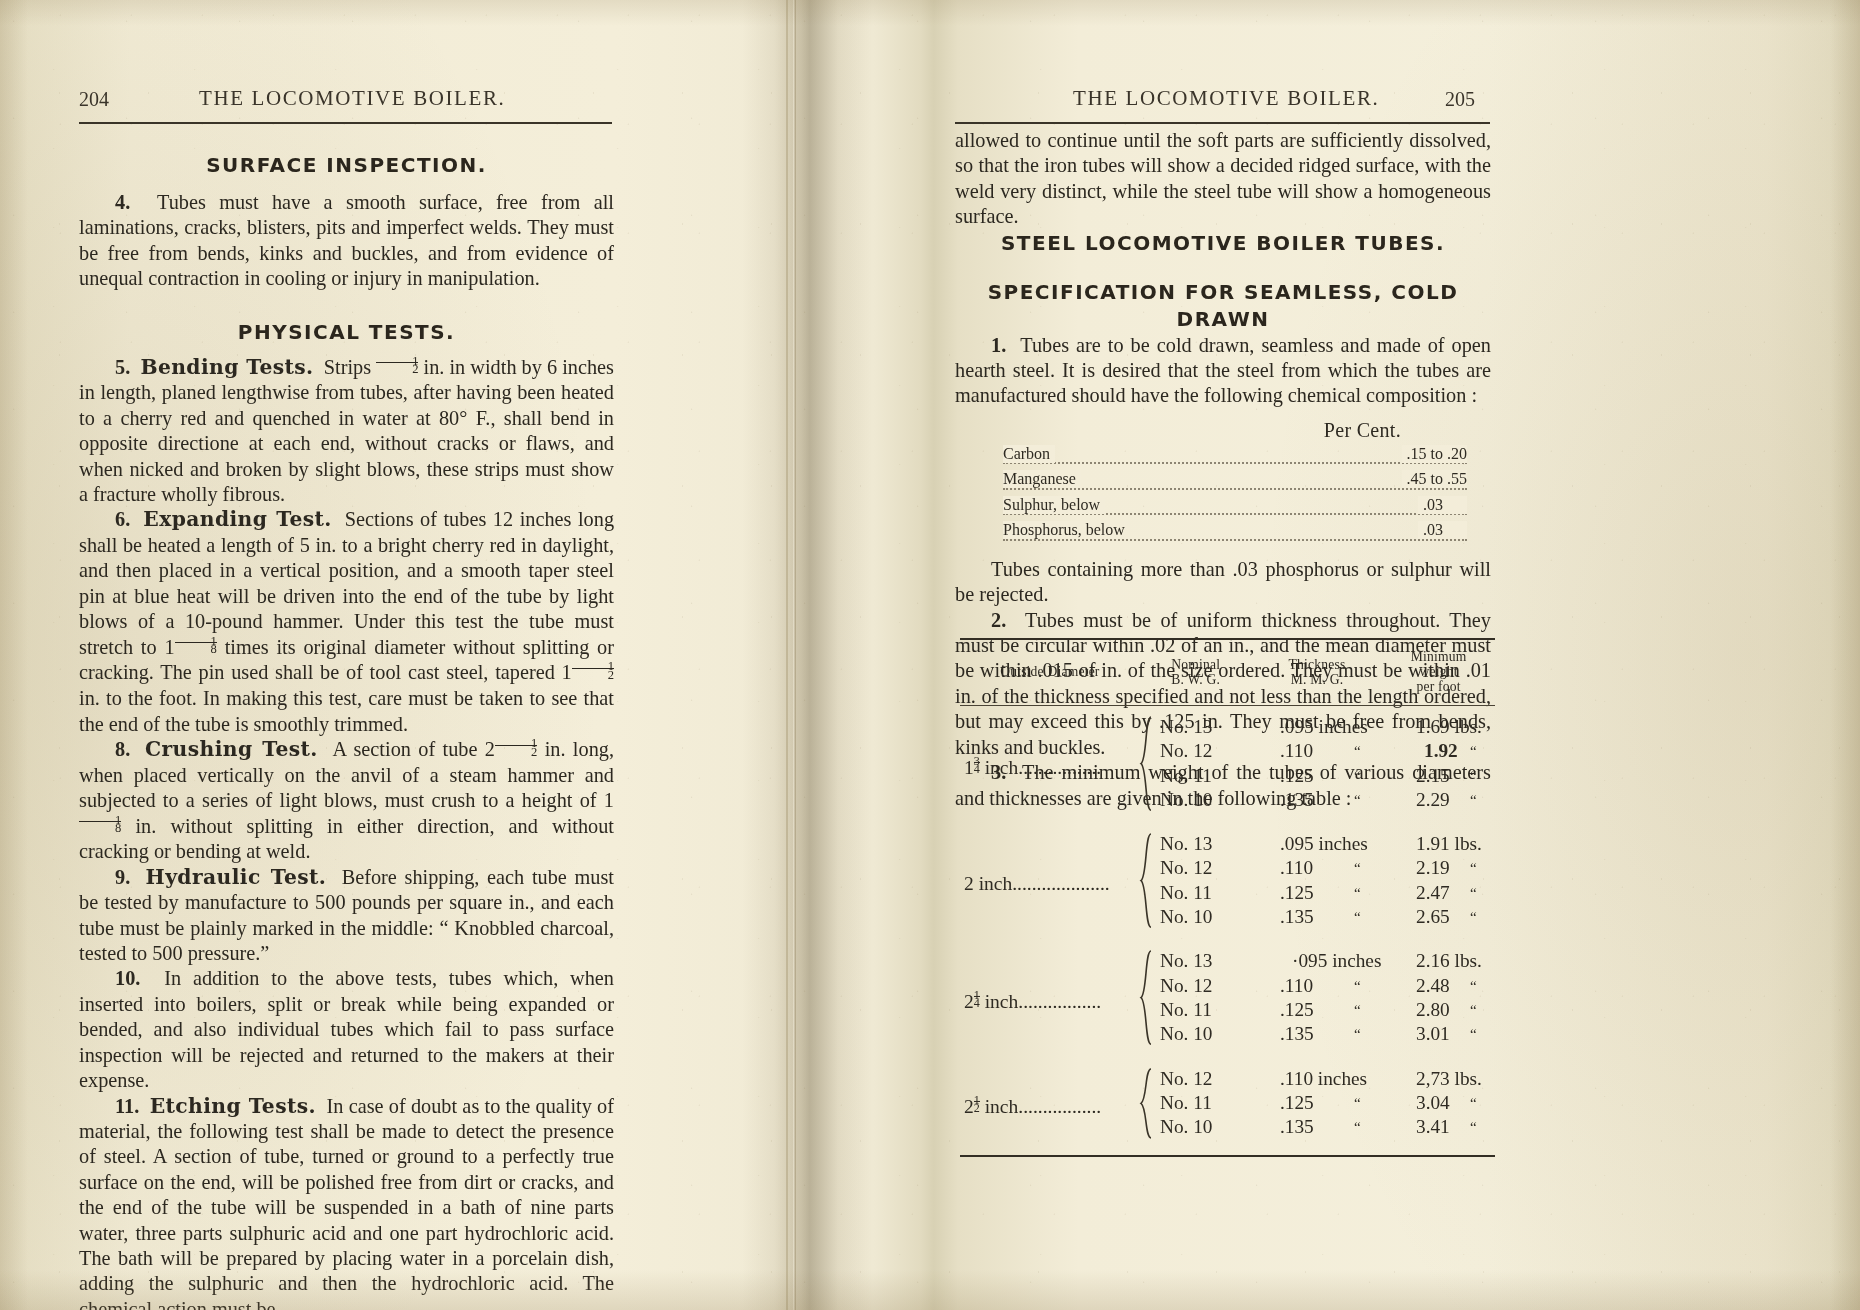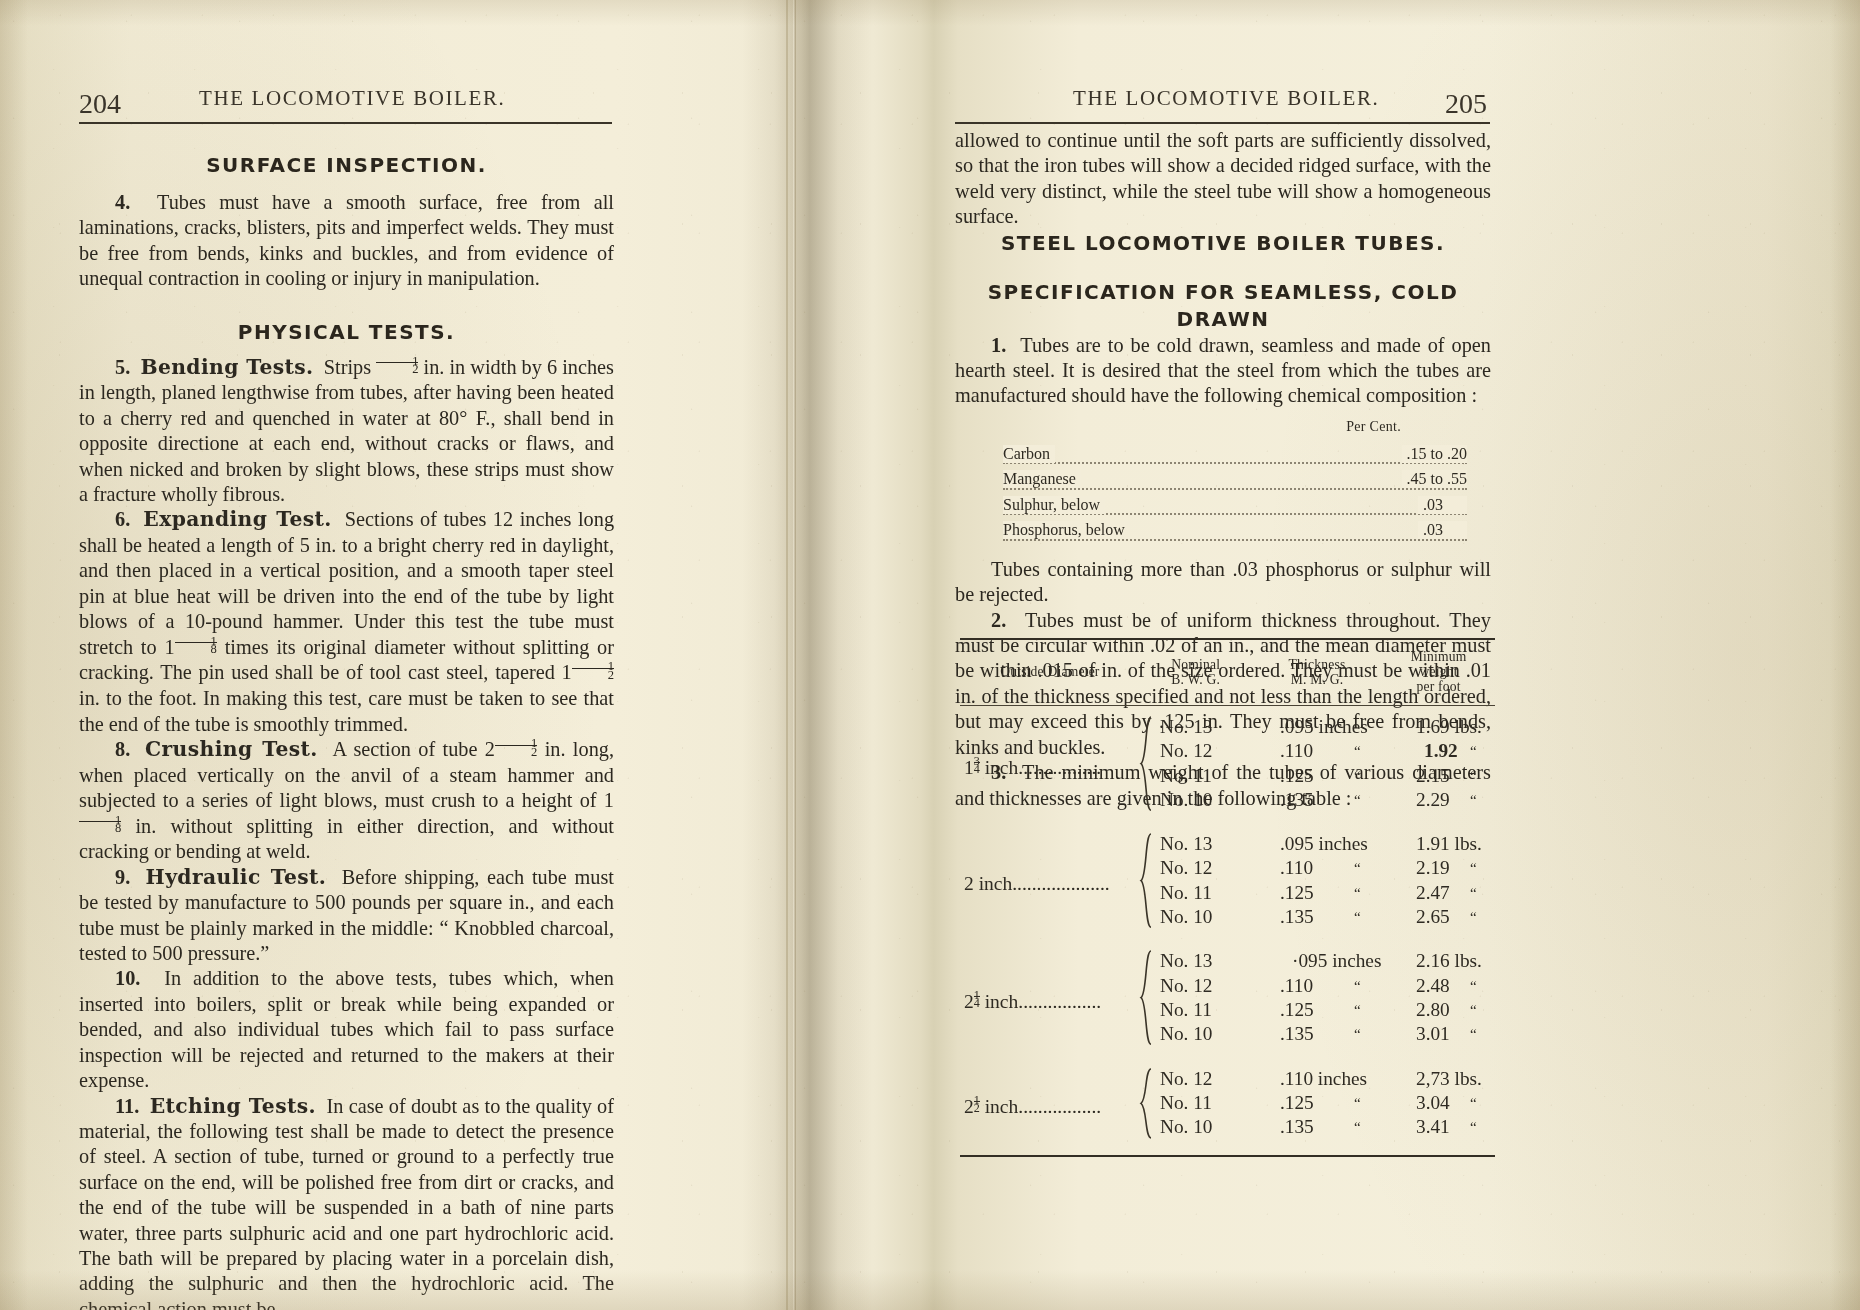--- a/index.html
+++ b/index.html
@@ -50,21 +50,21 @@
   .page{position:absolute;top:0;}
   .page-left{left:0;width:760px;height:1310px;}
   .page-right{left:880px;width:980px;height:1310px;}
 
   .running-head{
     position:absolute;
     font-size:21px;letter-spacing:1.6px;
     color:#3a342a;
     white-space:nowrap;
   }
-  .folio{position:absolute;font-size:28px;color:#3a342a;}
+  .folio{position:absolute;font-size:20px;color:#3a342a;}
 
   .rule{
     position:absolute;height:2px;background:#3a3428;
   }
 
   .col{position:absolute;}
 
   p.body{
     margin:0;
     font-size:20.3px;
@@ -192,21 +192,21 @@
 
       <h2 class="sect" style="margin:0 0 12px;line-height:27px;">STEEL LOCOMOTIVE BOILER TUBES.</h2>
       <h2 class="sect" style="margin:22px 0 0;line-height:27px;">SPECIFICATION FOR SEAMLESS, COLD DRAWN</h2>
 
       <p class="body">
         <span class="num">1.</span>&nbsp;&nbsp;<span>Tubes are to be cold drawn, seamless and made of open hearth steel.  It is desired that the steel from which the tubes are manufactured should have the following chemical composition :</span>
       </p>
 
       <div style="position:relative;height:132px;margin-top:14px;">
 
-        <div style="position:absolute;right:90px;top:-4px;font-size:14px;letter-spacing:.3px;">Per Cent.</div>
+        <div style="position:absolute;right:90px;top:-4px;font-size:20px;letter-spacing:.3px;">Per Cent.</div>
 
         <div style="position:absolute;left:48px;right:24px;top:22px;">
 
           <div class="chem-row">
             <div class="dots"></div>
             <span class="lblwrap" style="background:#f3edd9;">Carbon</span>
             <span class="valwrap" style="background:#f3edd9;">.15 to .20</span>
           </div>
 
           <div class="chem-row">

